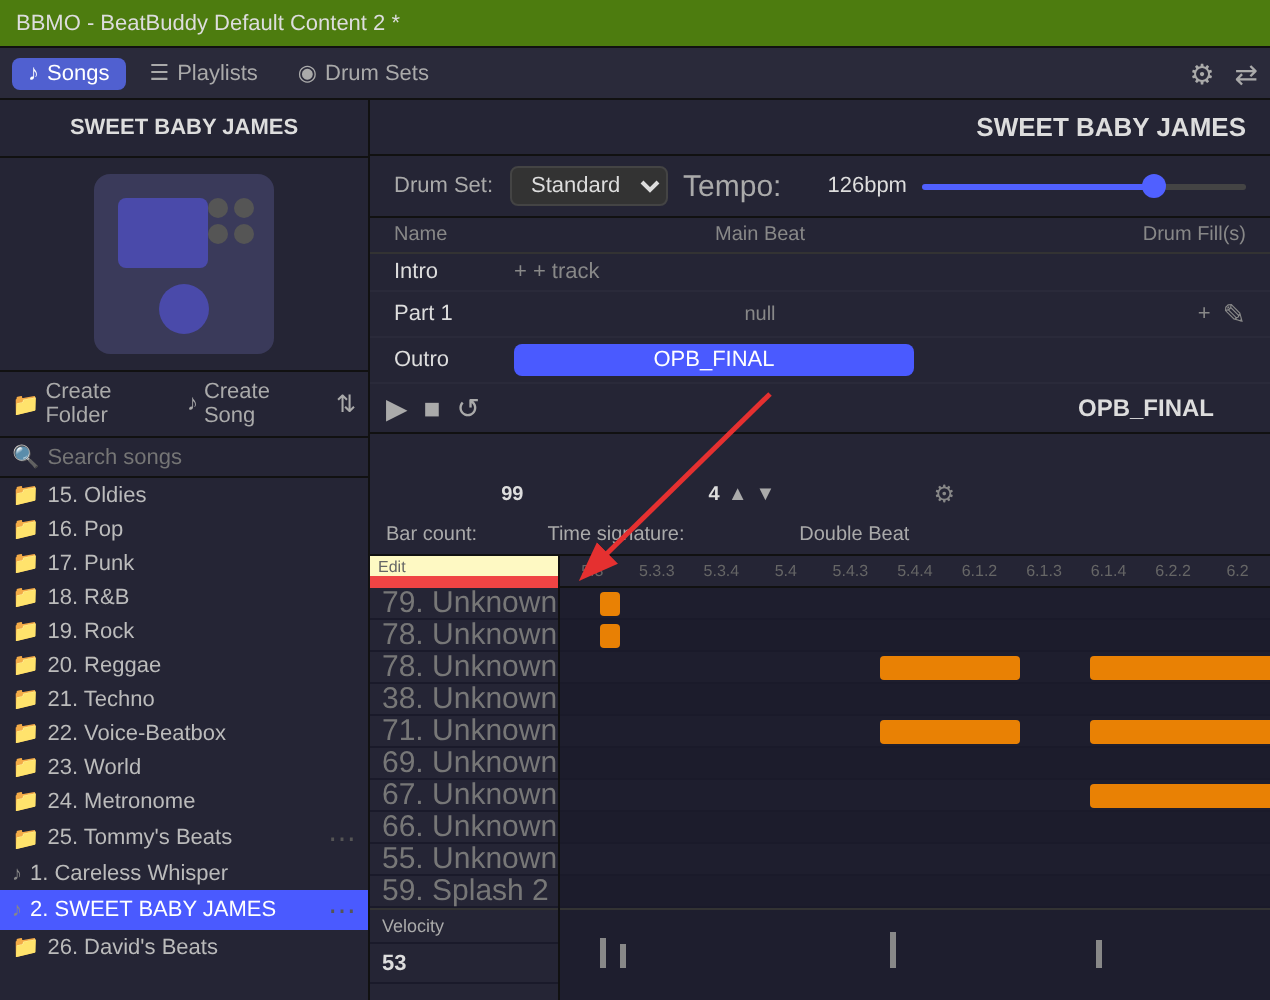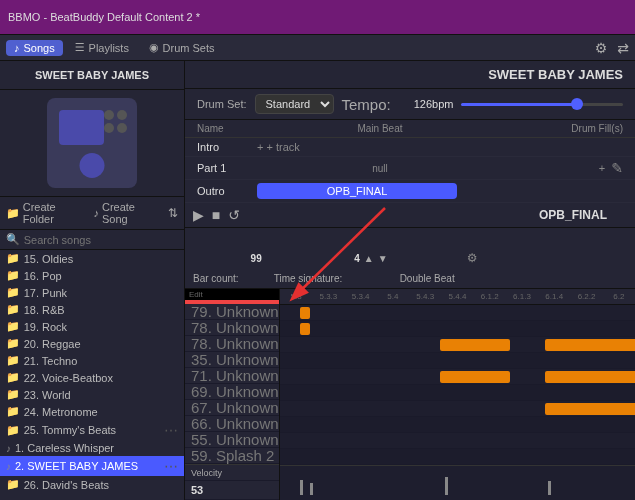--- a/index.html
+++ b/index.html
@@ -10,22 +10,22 @@
       font-size: 12px;
       width: 635px;
       height: 500px;
       overflow: hidden;
       display: flex;
       flex-direction: column;
     }
 
     
     .title-bar {
-      background: #701a75;
-      height: 35px;
+      background: #4d7c0f;
+      height: 24px;
       display: flex;
       align-items: center;
       padding: 0 8px;
       border-bottom: 1px solid #111;
       flex-shrink: 0;
     }
     .title-bar-text {
       font-size: 11px;
       color: #ddd;
       font-weight: 500;
@@ -672,27 +672,27 @@
           <span class="tl-arrow">▲</span>
           <span class="tl-arrow">▼</span>
         </div>
         <span class="tl-label">Double Beat</span>
         <span style="color:#888;font-size:12px;">⚙</span>
       </div>
 
       <div class="piano-roll">
 
         <div class="piano-keys">
-          <div class="roll-ruler" style="background:#000000;border-bottom:4px solid #ef4444;height:16px;">
+          <div class="roll-ruler" style="background:#fef9c3;border-bottom:6px solid #ef4444;height:16px;">
             <span style="font-size:8px;color:#666;padding-left:4px;">Edit</span>
           </div>
           <div class="piano-key">79. Unknown</div>
           <div class="piano-key">78. Unknown</div>
           <div class="piano-key">78. Unknown</div>
-          <div class="piano-key">35. Unknown</div>
+          <div class="piano-key">38. Unknown</div>
           <div class="piano-key">71. Unknown</div>
           <div class="piano-key">69. Unknown</div>
           <div class="piano-key">67. Unknown</div>
           <div class="piano-key">66. Unknown</div>
           <div class="piano-key">55. Unknown</div>
           <div class="piano-key">59. Splash 2</div>
           <div class="piano-key" style="color:#aaa;font-size:9px;border-top:1px solid #333;height:18px;">Velocity</div>
           <div class="piano-key" style="font-size:11px;color:#ddd;font-weight:600;height:20px;">53</div>
         </div>
 

